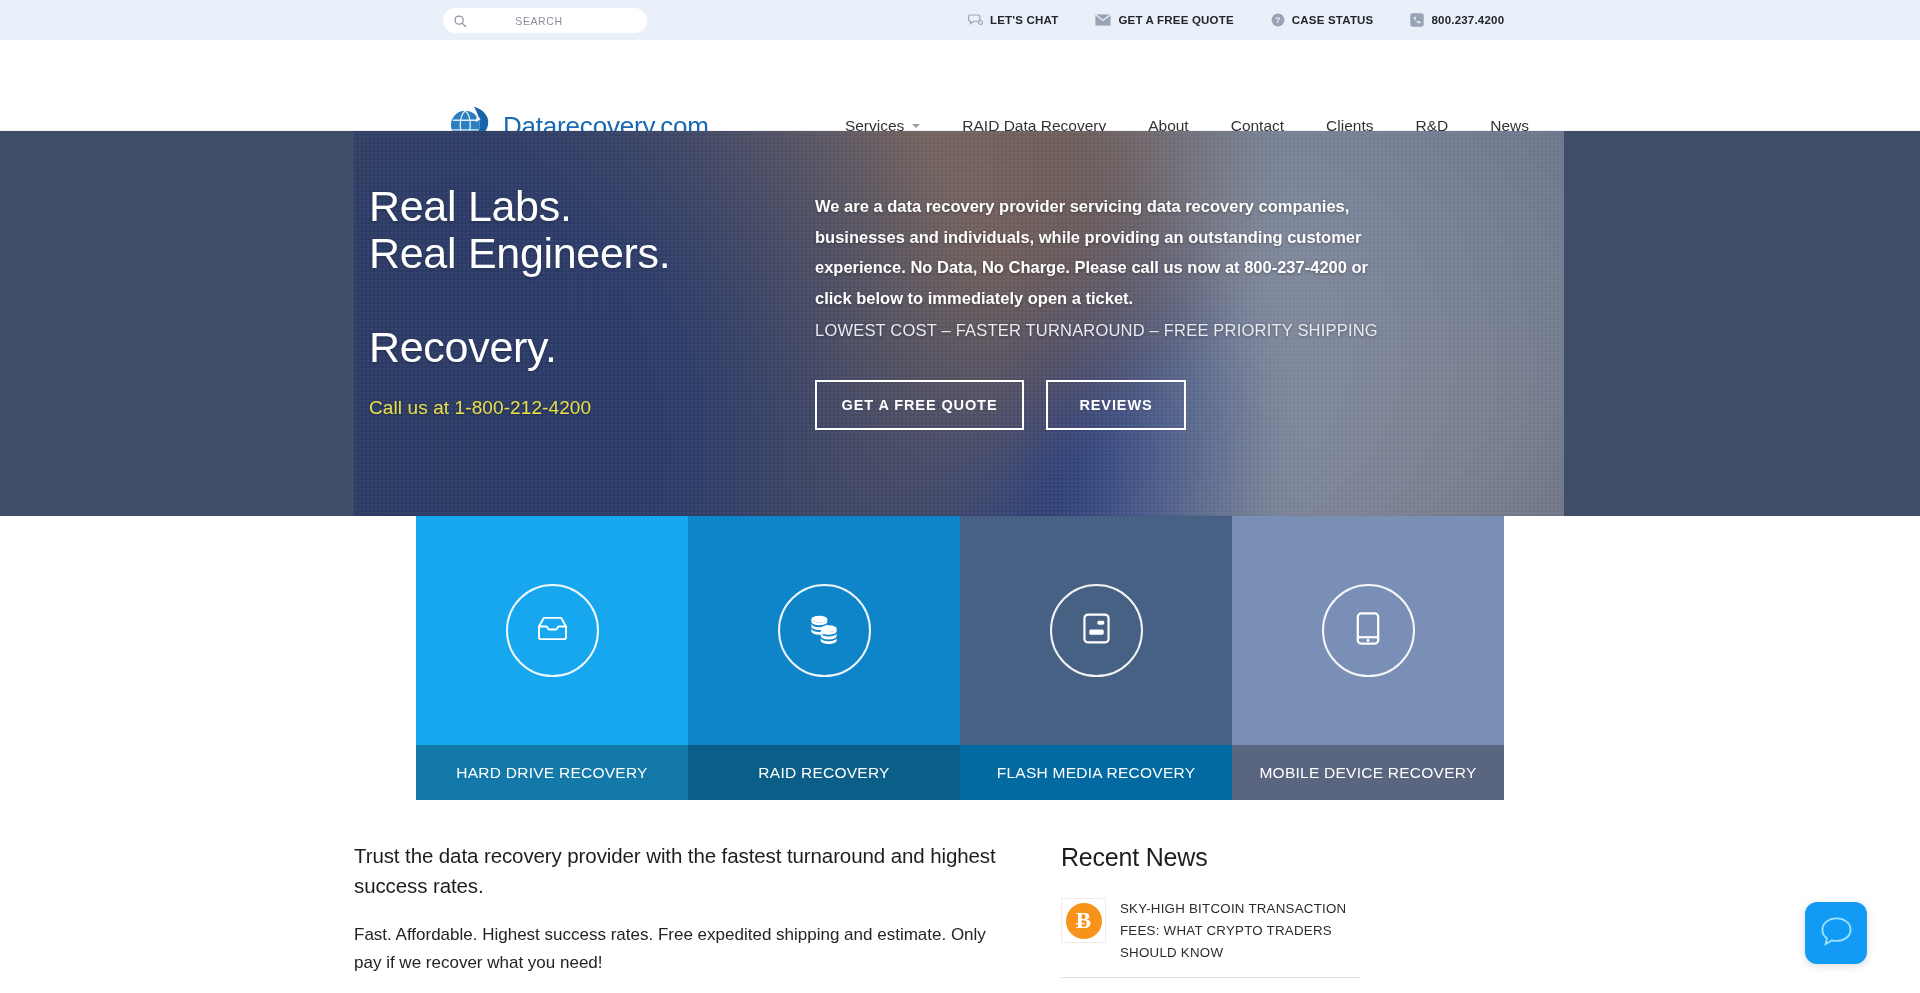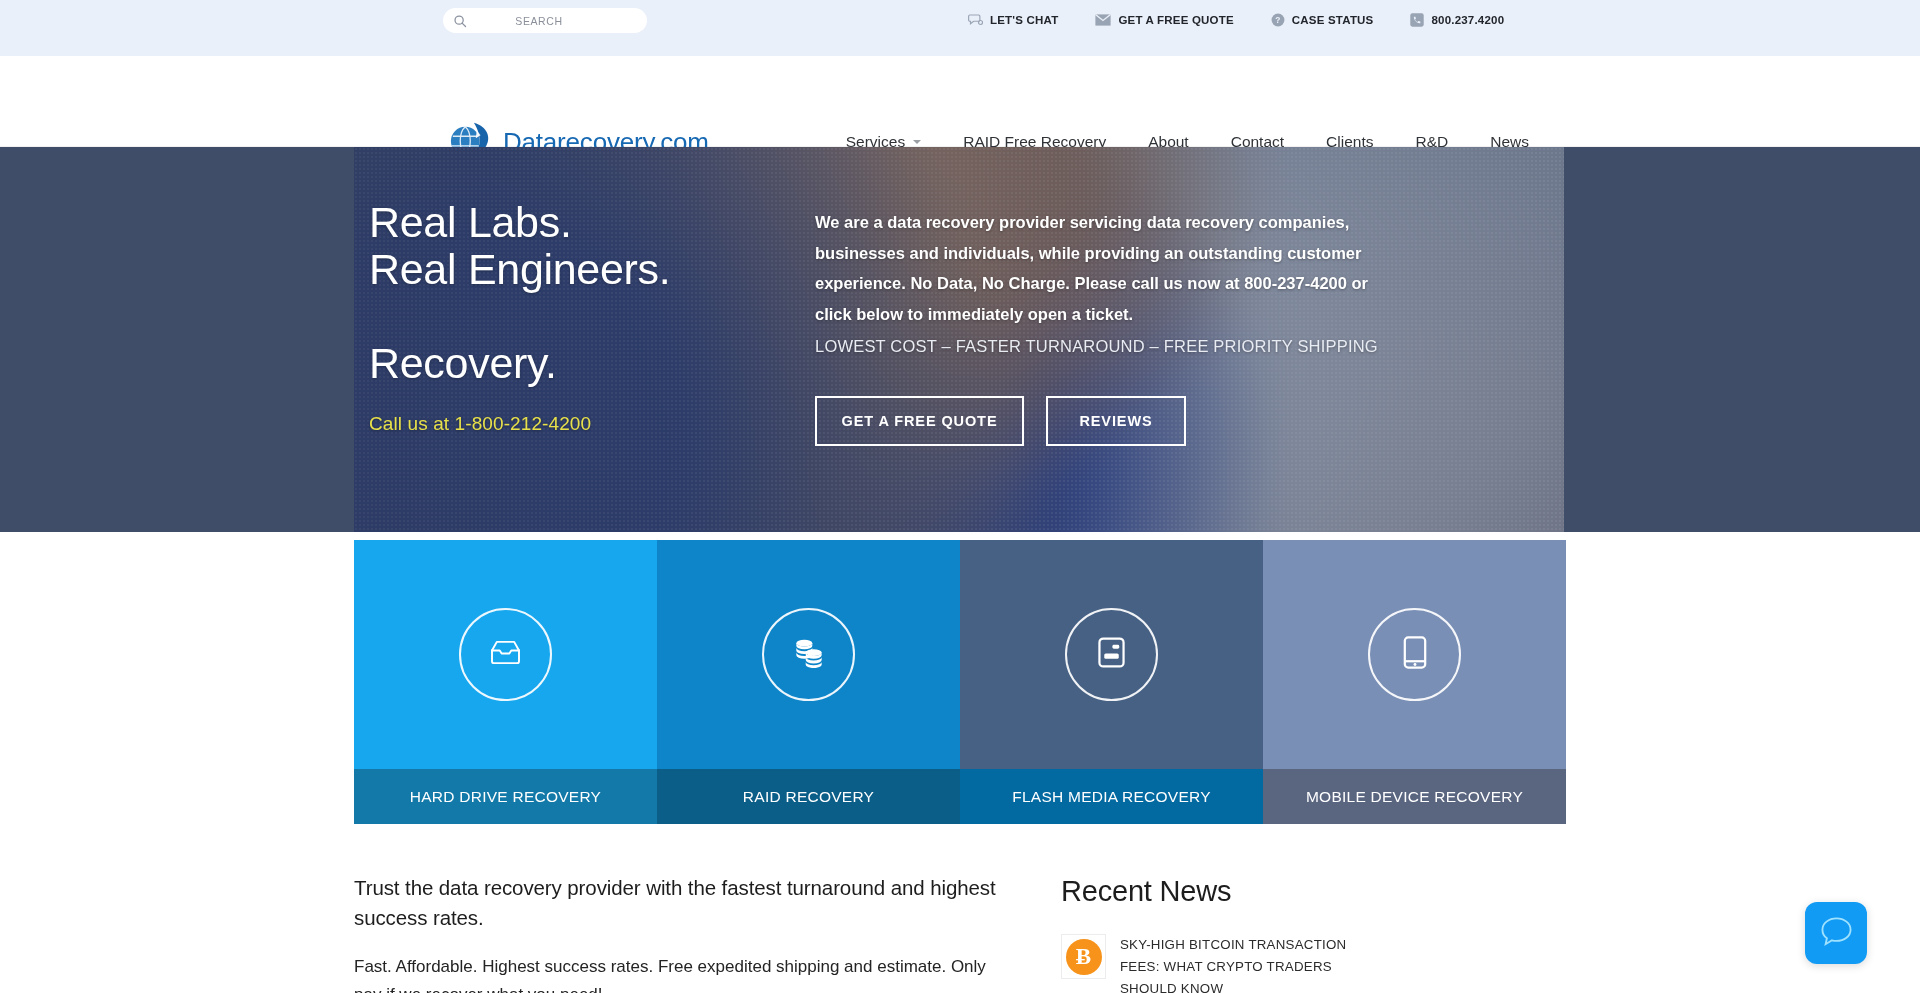--- a/index.html
+++ b/index.html
@@ -6,21 +6,21 @@
   * { box-sizing: border-box; margin: 0; padding: 0; }
   html, body {
     width: 1920px; height: 993px;
     font-family: "Liberation Sans", sans-serif;
     background: #ffffff;
     overflow: hidden;
   }
 
   
   .utility-bar {
-    height: 56px;
+    height: 40px;
     background: #eaf0f9;
     display: flex;
     align-items: center;
     position: relative;
   }
   .search-wrap {
     position: absolute;
     left: 443px; top: 8px;
     width: 204px; height: 25px;
     background: #ffffff;
@@ -192,22 +192,22 @@
     background: transparent;
     cursor: pointer;
     font-family: "Liberation Sans", sans-serif;
   }
   .hero-btn.primary { width: 209px; }
   .hero-btn.secondary { width: 140px; }
 
   
   .tiles-band { background: #ffffff; }
   .tiles {
-    width: 1212px;
-    margin: 8px auto;
+    width: 1088px;
+    margin: 0 auto;
     display: grid;
     grid-template-columns: repeat(4, 1fr);
   }
   .tile { position: relative; cursor: pointer; }
   .tile-top {
     height: 229px;
     display: flex; align-items: center; justify-content: center;
   }
   .tile-circle {
     width: 93px; height: 93px;
@@ -240,21 +240,21 @@
     letter-spacing: -.1px;
   }
   .content-p {
     margin-top: 20px;
     font-size: 17px;
     line-height: 28px;
     color: #242424;
   }
   .sidebar { width: 300px; padding-top: 2px; }
   .sidebar-h {
-    font-size: 29px;
+    font-size: 25px;
     font-weight: normal;
     color: #1d1d1d;
     letter-spacing: -.2px;
   }
   .news-item {
     margin-top: 26px;
     display: flex;
     gap: 14px;
     padding-bottom: 13px;
     border-bottom: 1px solid #e2e2e2;
@@ -366,21 +366,21 @@
     </span>
     <span class="logo-text">Datarecovery.com</span>
   </a>
 
   <nav class="main-nav">
     <a class="nav-item" href="#">
       <span>Services</span>
       <i class="caret"></i>
     </a>
     <a class="nav-item" href="#">
-      <span>RAID Free Recovery</span>
+      <span>RAID Data Recovery</span>
     </a>
     <a class="nav-item" href="#">
       <span>About</span>
     </a>
     <a class="nav-item" href="#">
       <span>Contact</span>
     </a>
     <a class="nav-item" href="#">
       <span>Clients</span>
     </a>

